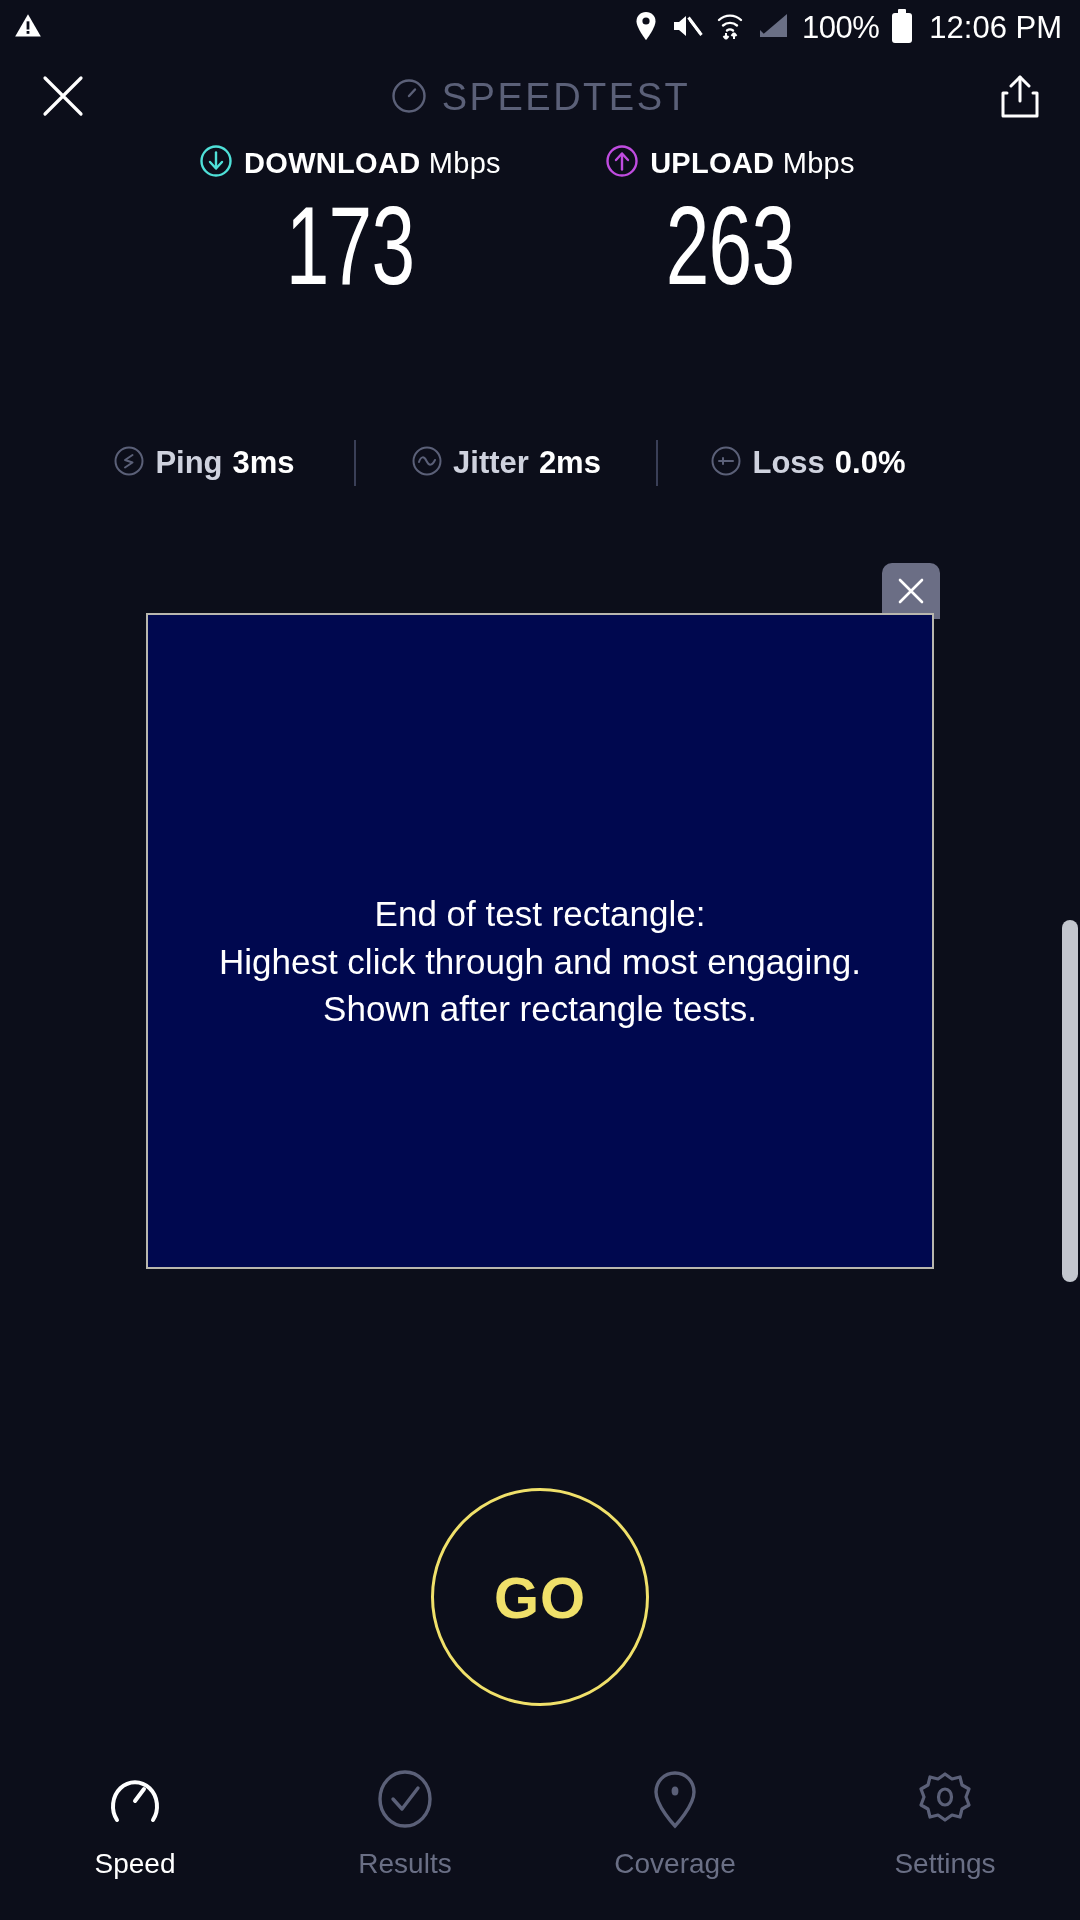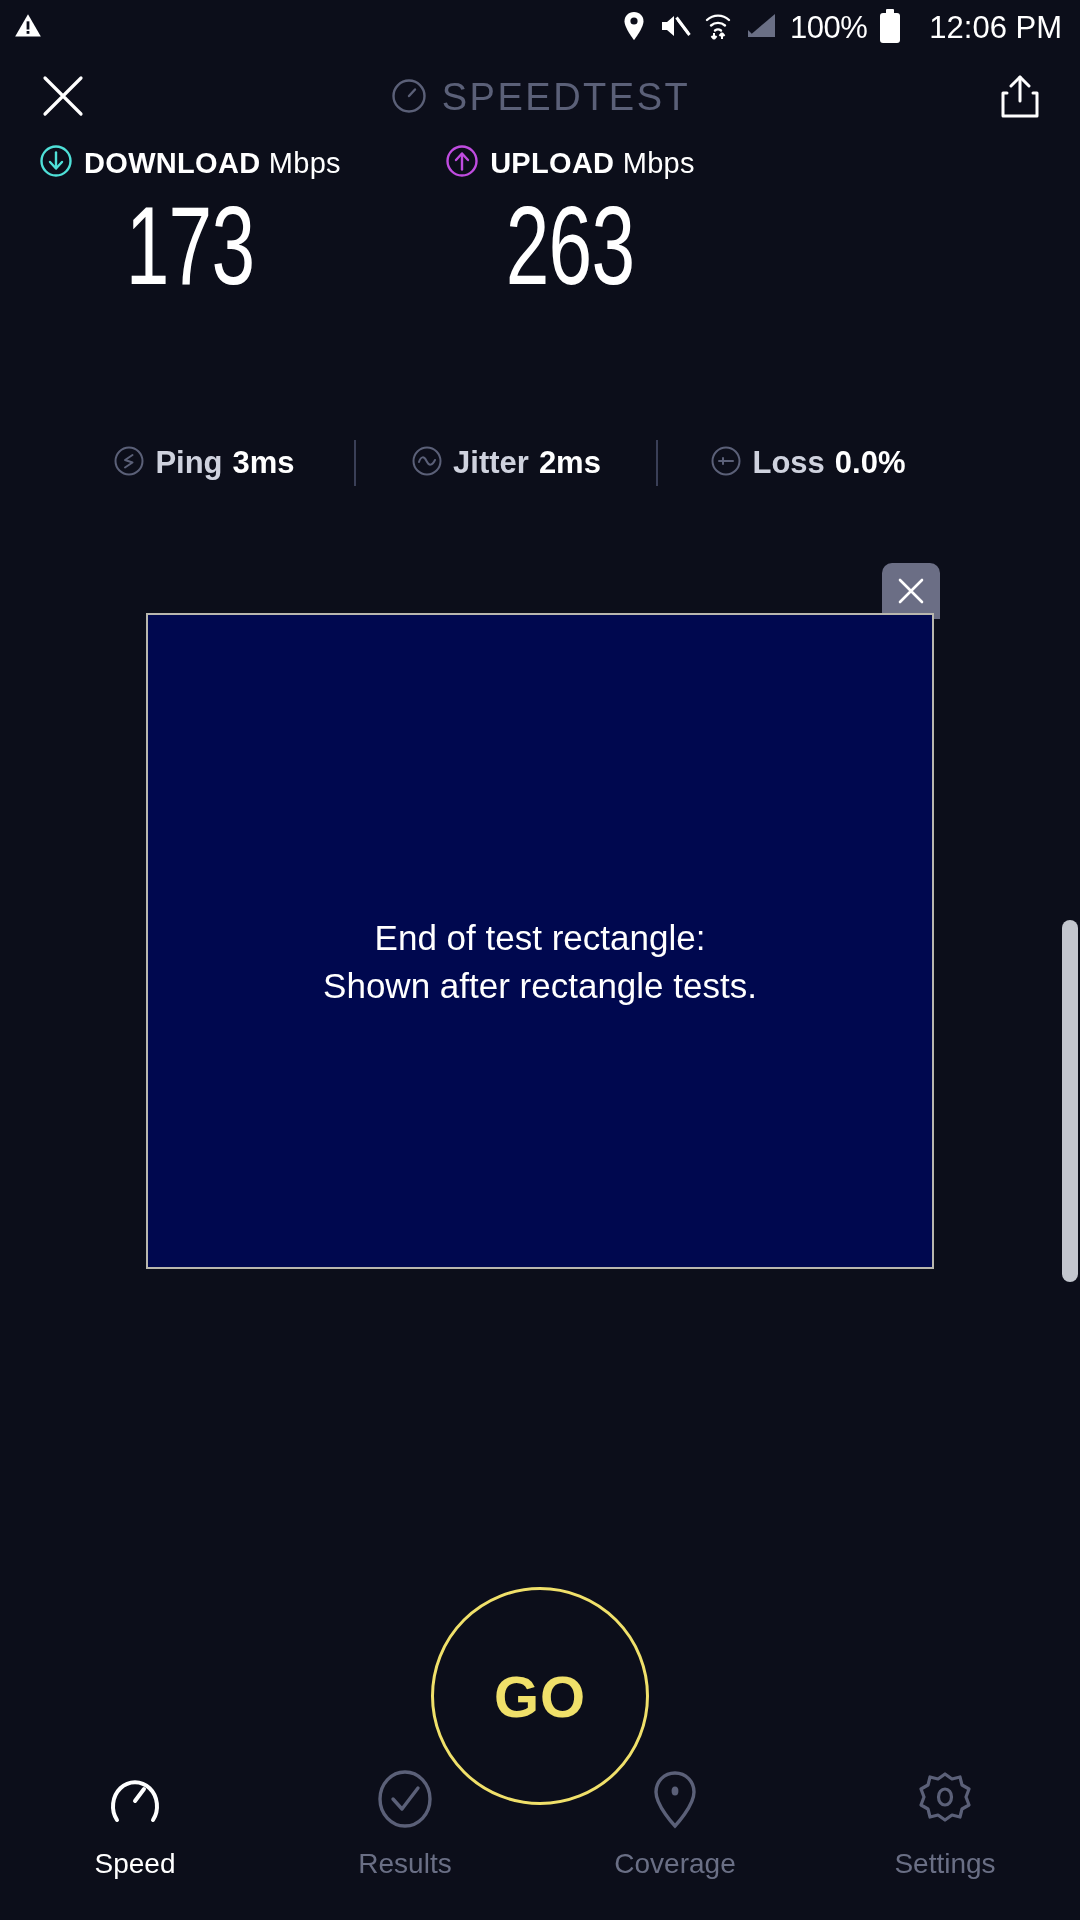--- a/index.html
+++ b/index.html
@@ -22,21 +22,21 @@
     display:flex; align-items:center;
     padding:0 18px 0 14px;
   }
   .sb-left { display:flex; align-items:center; gap:10px; }
   .sb-right { margin-left:auto; display:flex; align-items:center; gap:13px; }
   .sb-batt-pct {
     font-size:31px; color:#ffffff; letter-spacing:-0.5px;
     font-family:"Liberation Sans", sans-serif;
   }
   .sb-clock {
-    font-size:31px; color:#ffffff; letter-spacing:0px; margin-left:16px;
+    font-size:31px; color:#ffffff; letter-spacing:0px; margin-left:4px;
   }
   .batt-body {
     width:20px; height:30px; border-radius:3px; background:#ffffff;
     position:relative;
   }
   .batt-body:before {
     content:""; position:absolute; top:-4px; left:6px;
     width:8px; height:4px; border-radius:1px 1px 0 0; background:#ffffff;
   }
 
@@ -52,21 +52,21 @@
   }
   .hdr-title-text {
     font-size:38px; letter-spacing:2.5px; color:#5b6078; font-weight:400;
   }
   .close-x, .share-btn { position:relative; z-index:3; cursor:pointer; }
   .share-btn { margin-left:auto; }
 
   
   .results { position:absolute; top:140px; left:0; width:1080px; }
   .dl-ul-row {
-    display:flex; align-items:flex-start;
+    display:flex; justify-content:center; align-items:flex-start;
   }
   .metric-col { width:380px; text-align:center; }
   .metric-head {
     display:flex; align-items:center; justify-content:center; gap:11px;
     height:46px;
   }
   .metric-head-label {
     font-size:29px; color:#ffffff; letter-spacing:0.3px; font-weight:400;
   }
   .metric-head-label b { font-weight:700; }
@@ -114,21 +114,21 @@
     font-size:35px; line-height:1.37; font-weight:400;margin-top:41px;
   }
   .scrollbar {
     position:absolute; right:2px; top:920px;
     width:16px; height:362px; border-radius:8px;
     background:#c3c6ce;
   }
 
   
   .go-btn {
-    position:absolute; left:431px; top:1587px;
+    position:absolute; left:431px; top:1488px;
     width:218px; height:218px; border-radius:50%;
     border:3px solid #f0e06a;
     display:flex; align-items:center; justify-content:center;
     cursor:pointer;
   }
   .go-label {
     font-size:58px; color:#f0e06a; font-weight:700; letter-spacing:1px;
   }
 
   
@@ -290,20 +290,21 @@
 
   <div class="ad-close">
     <svg width="32" height="32" viewBox="0 0 32 32">
       <path d="M5 5 L27 27 M27 5 L5 27" stroke="#ffffff" stroke-width="2.6" stroke-linecap="round"></path>
     </svg>
   </div>
 
   <div class="ad-rect">
     <div class="ad-text">
       <div>End of test rectangle:</div>
+      <div>Highest click through and most engaging.</div>
       <div>Shown after rectangle tests.</div>
     </div>
   </div>
 
   <div class="scrollbar"></div>
 
   <div class="go-btn">
     <span class="go-label">GO</span>
   </div>
 

